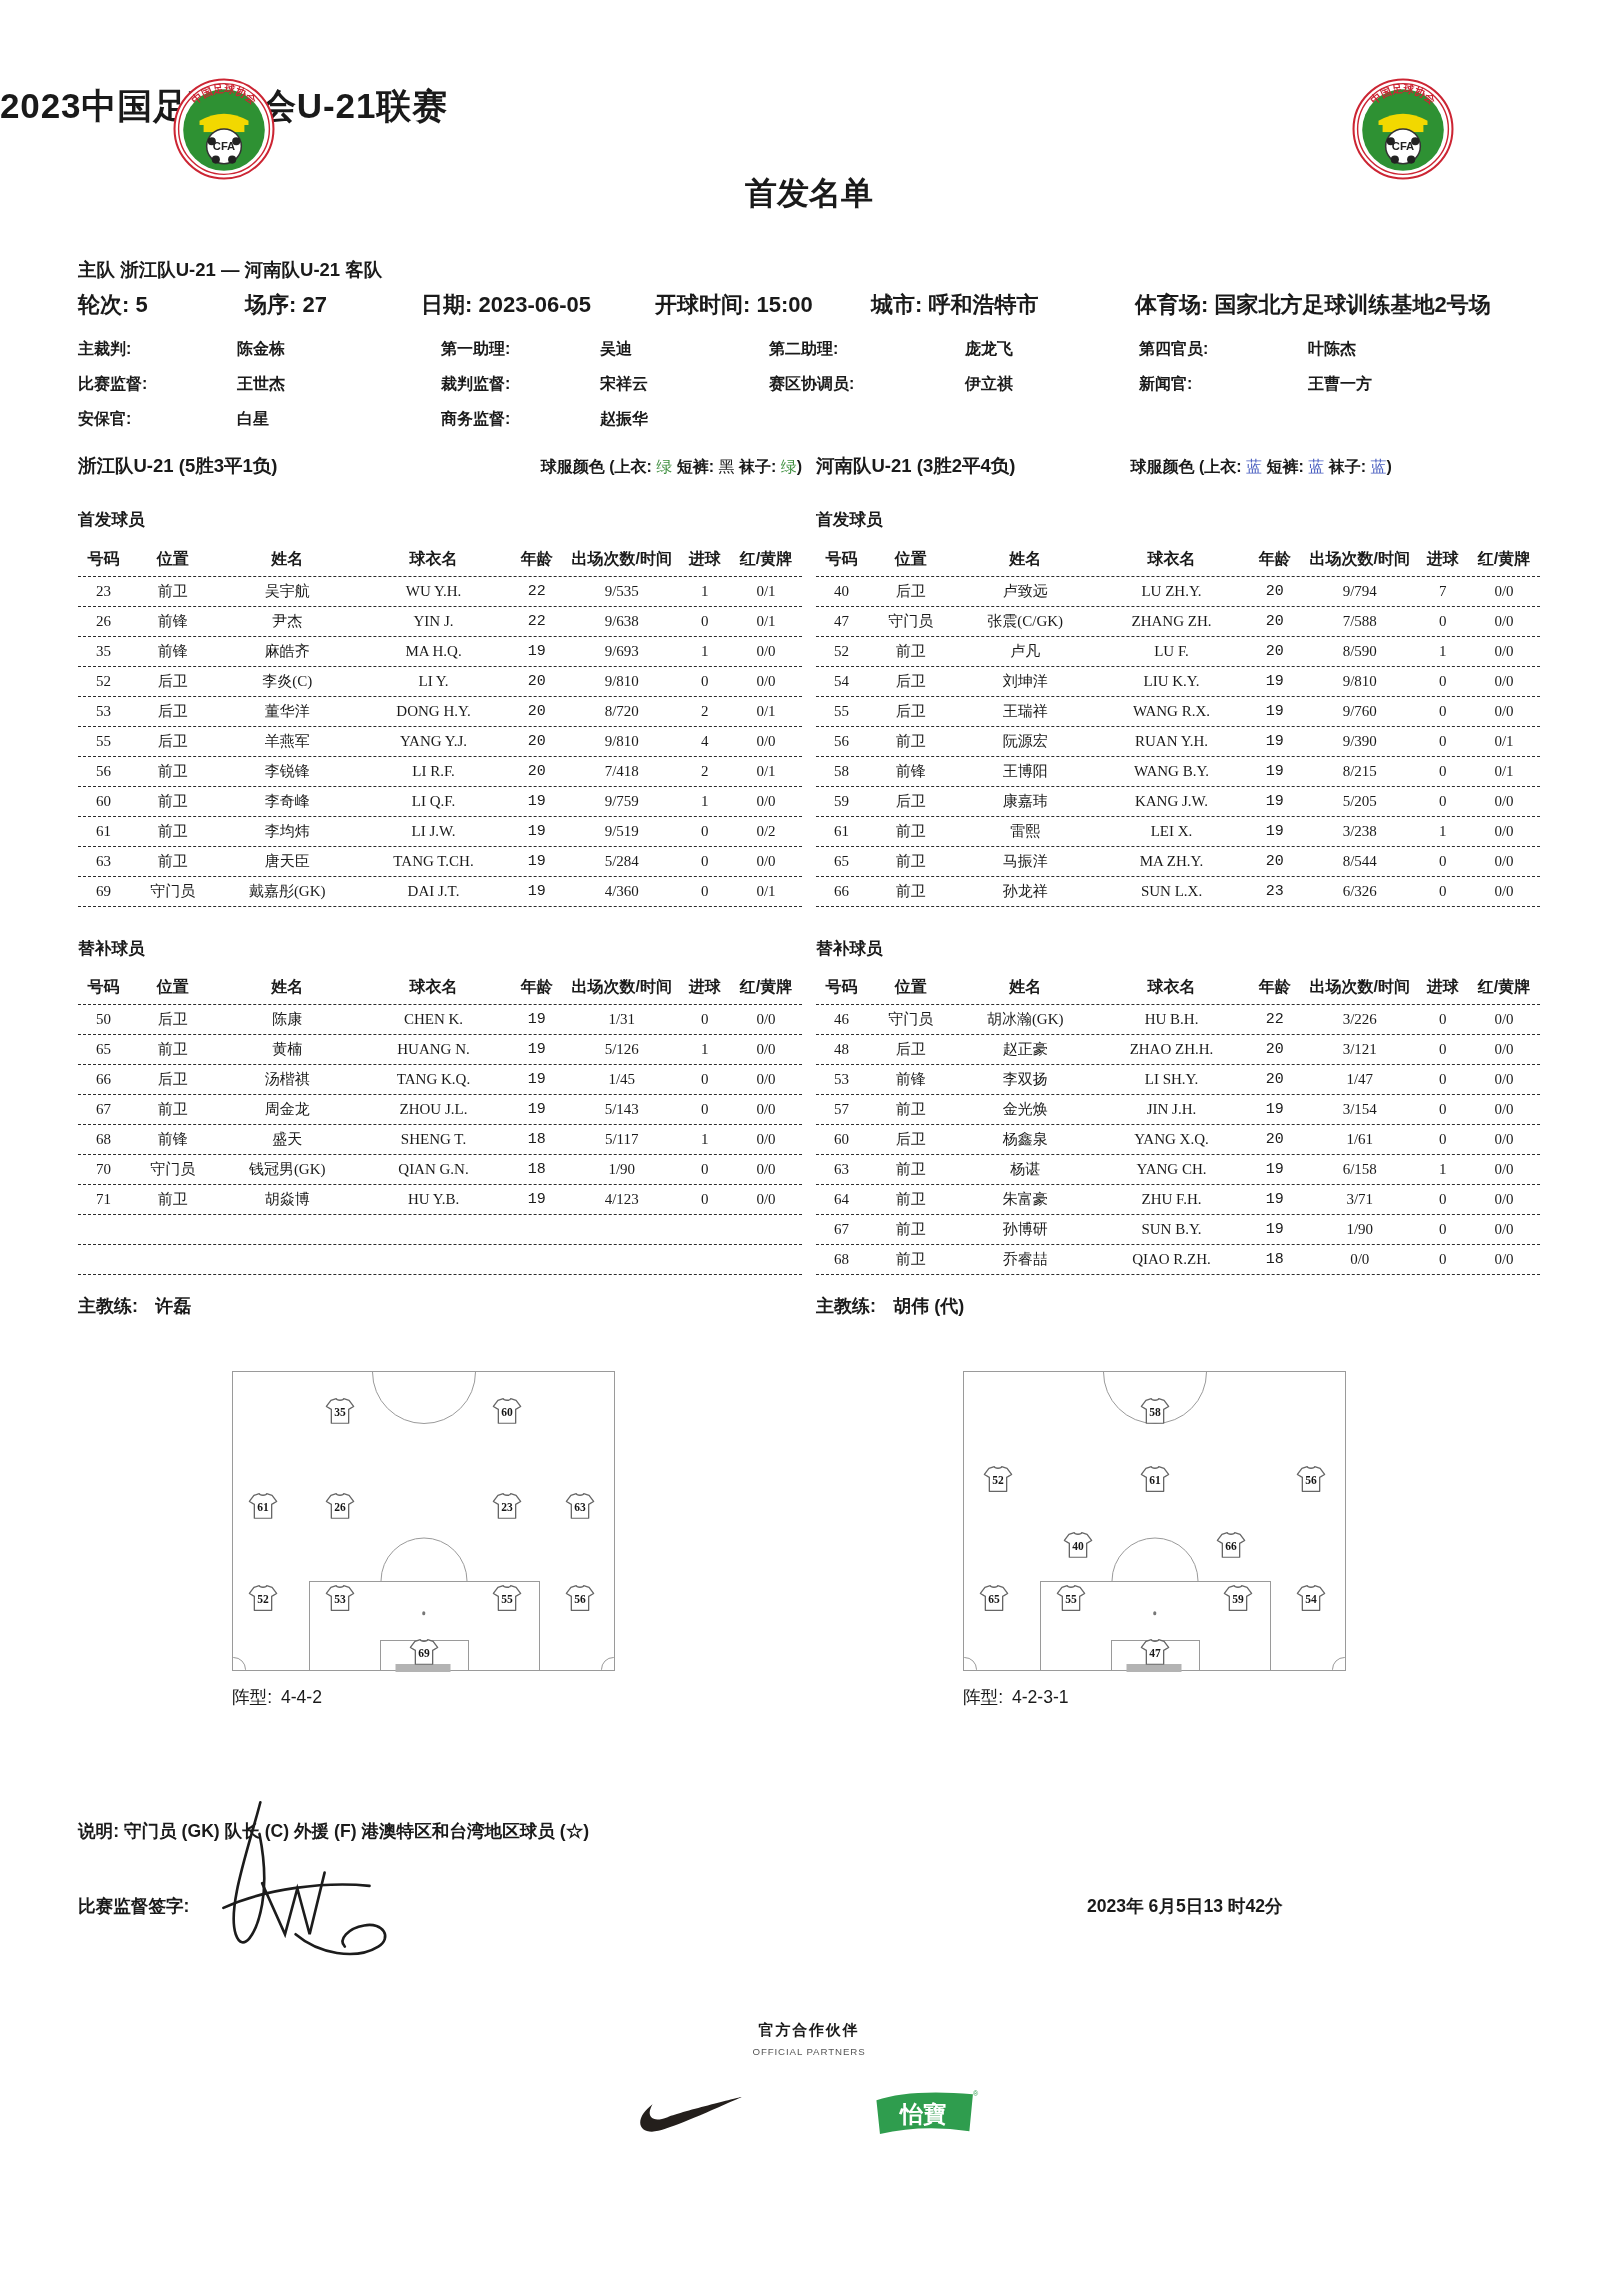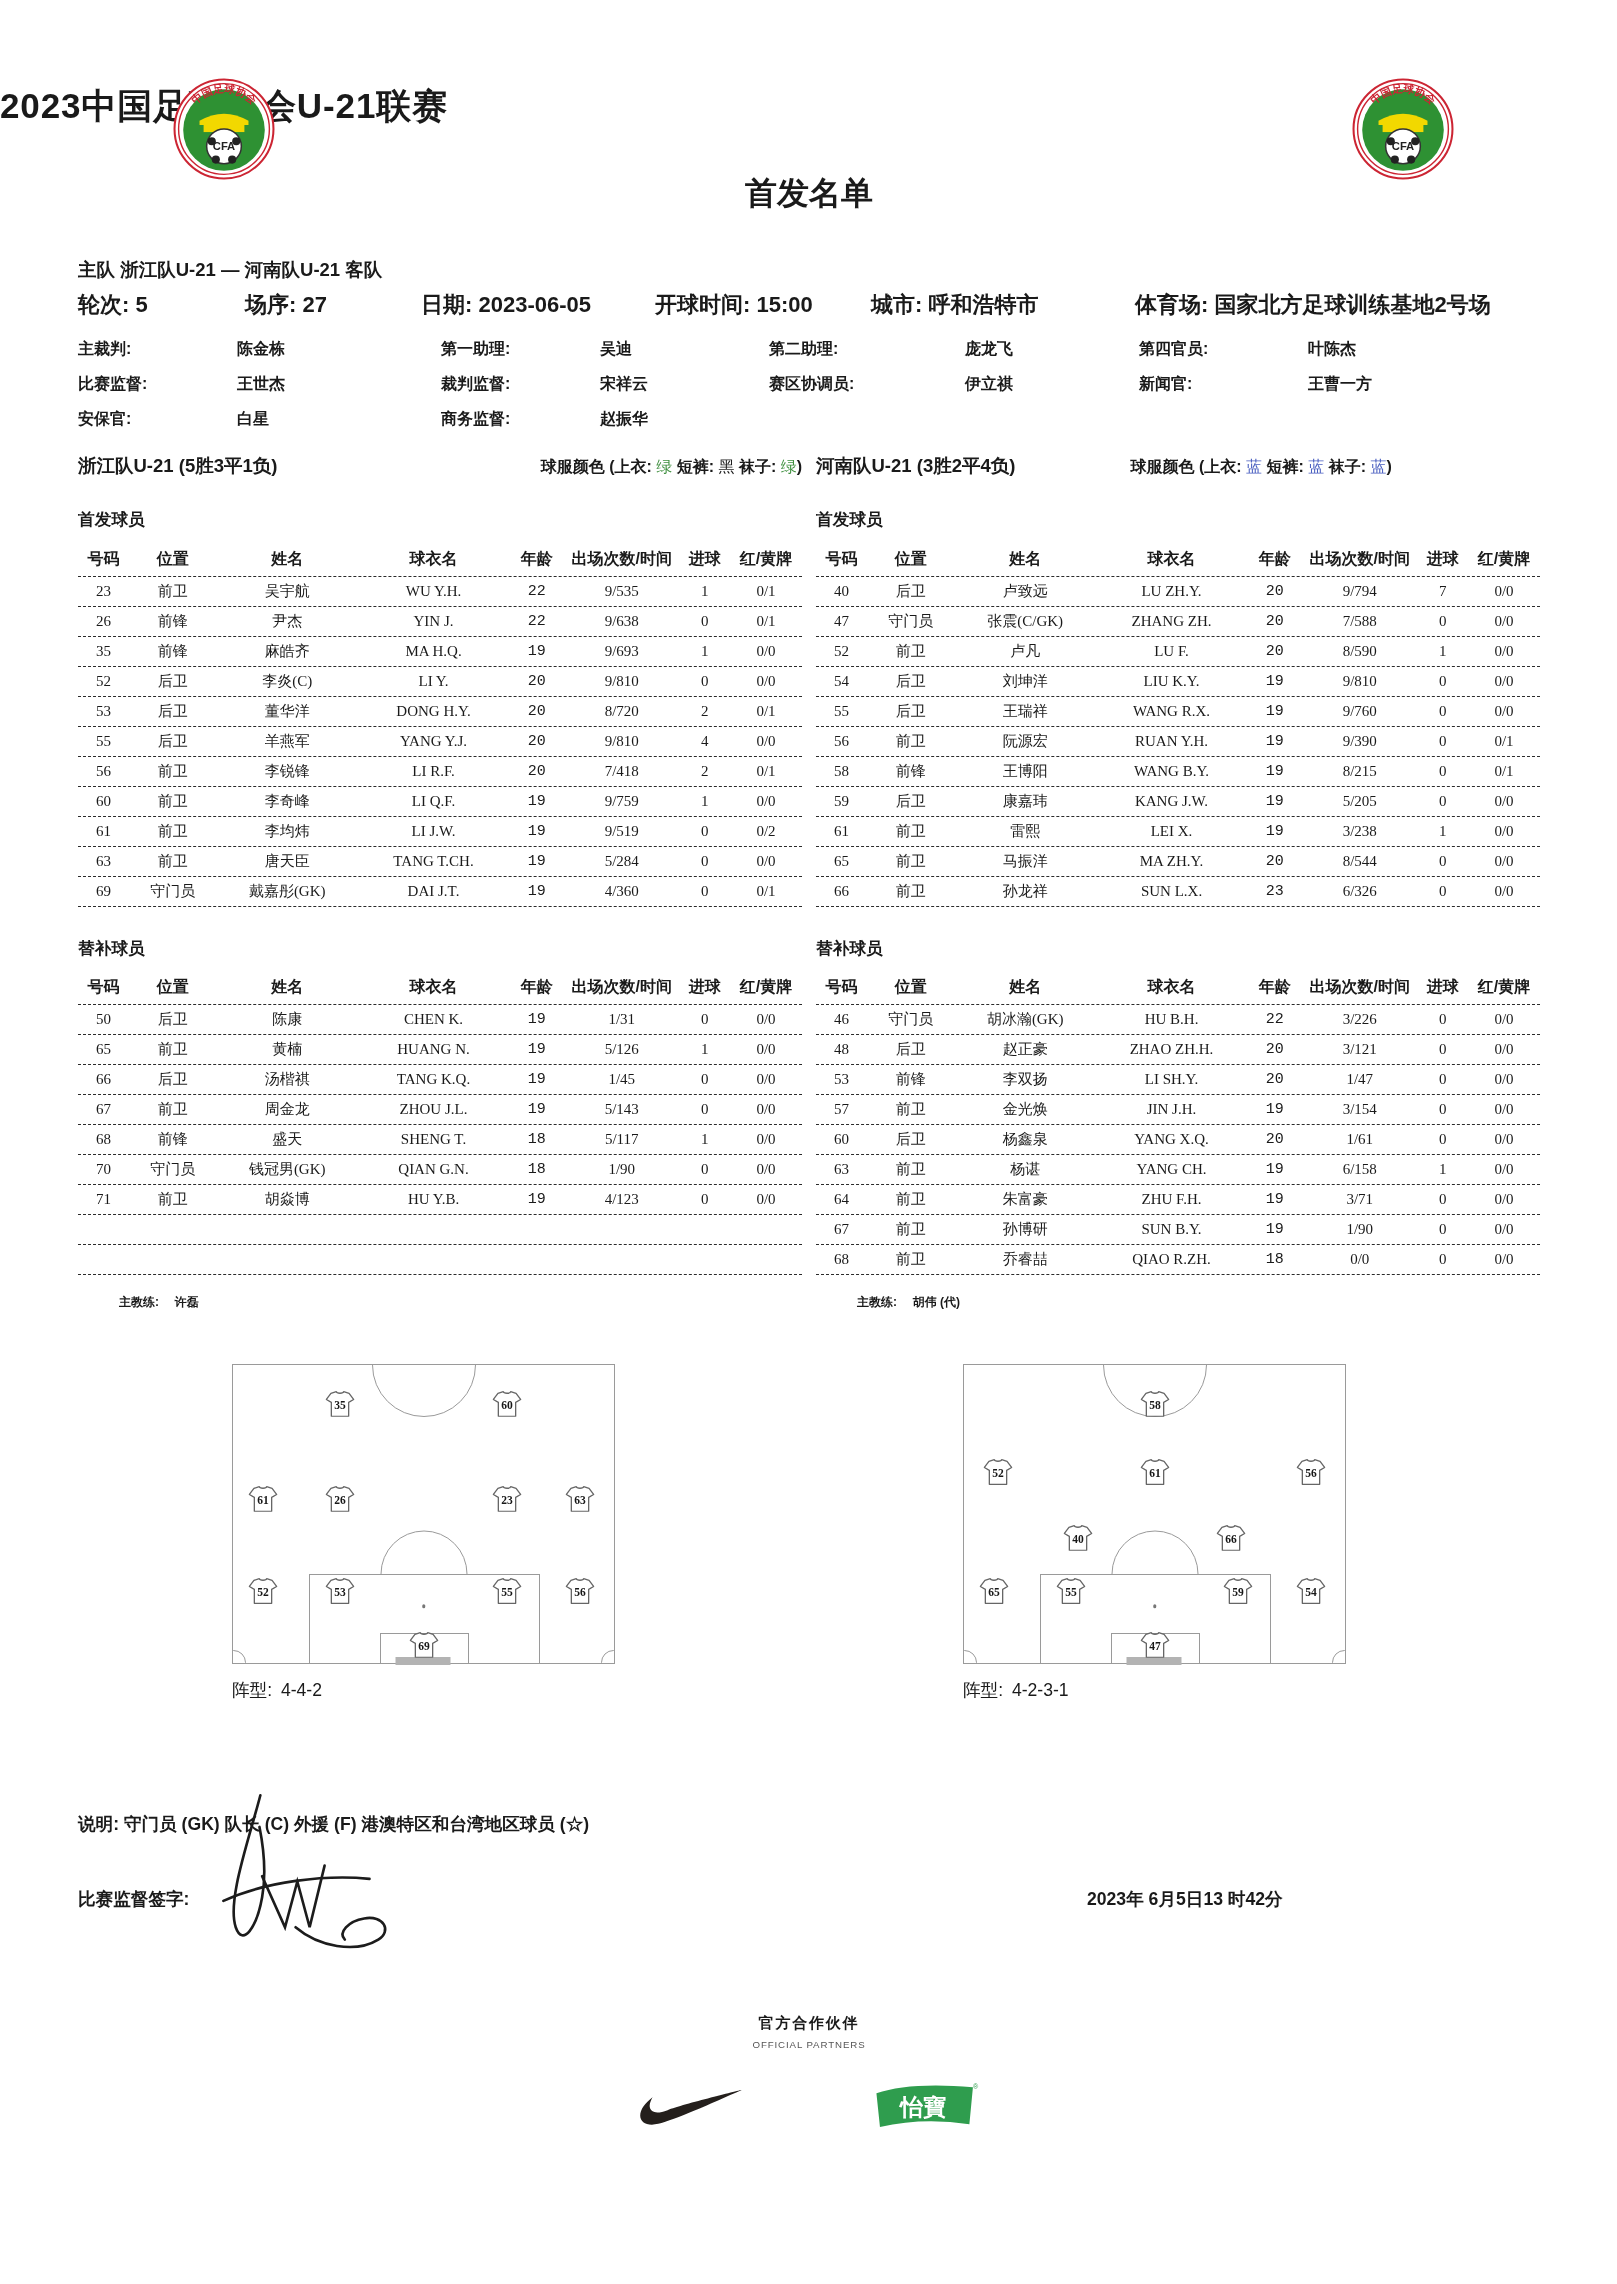--- a/index.html
+++ b/index.html
@@ -28,21 +28,21 @@
   .kit{margin-left:auto;font-size:16px;white-space:nowrap;}
   .team-col.right .kit{margin-left:115px;}
   .sec-label{margin-top:30px;font-size:16.7px;font-weight:bold;}
   .ttable{margin-top:12.3px;}
   .trow{display:flex;align-items:center;height:29px;border-bottom:1.8px dashed #2b2b2b;
         font-family:"Liberation Serif",serif;font-size:15px;}
   .trow.thead{height:32px;font-family:"Liberation Sans",sans-serif;font-size:16px;font-weight:bold;}
   .tc{text-align:center;overflow:hidden;white-space:nowrap;}
   .c0{width:51px;} .c1{width:88px;} .c2{width:141px;} .c3{width:152px;}
   .c4{width:55px;font-family:Liberation Mono, monospace;} .c5{width:115px;} .c6{width:51px;} .c7{width:72px;}
-  .coach-line{margin-top:19.4px;font-size:12px;font-weight:bold;margin-left:41px;}
+  .coach-line{margin-top:19.4px;font-size:18px;font-weight:bold;}
   .coach-line .coach-name{margin-left:12.3px;}
 
   
   .pitch-row{position:relative;height:401px;margin-top:42px;}
   .pitch-block{position:absolute;top:10.6px;width:381px;}
   .pb-left{left:232px;} .pb-right{left:963px;}
   .pitch{position:relative;width:381px;height:298px;border:1.8px solid #9a9a9a;overflow:hidden;background:#fff;}
   .ccircle{position:absolute;left:50%;top:0;width:102px;height:102px;border:1.8px solid #9a9a9a;border-radius:50%;
            transform:translate(-50%,-50%);}
   .parc{position:absolute;left:50%;top:70%;width:85px;height:85px;border:1.8px solid #9a9a9a;border-radius:50%;

